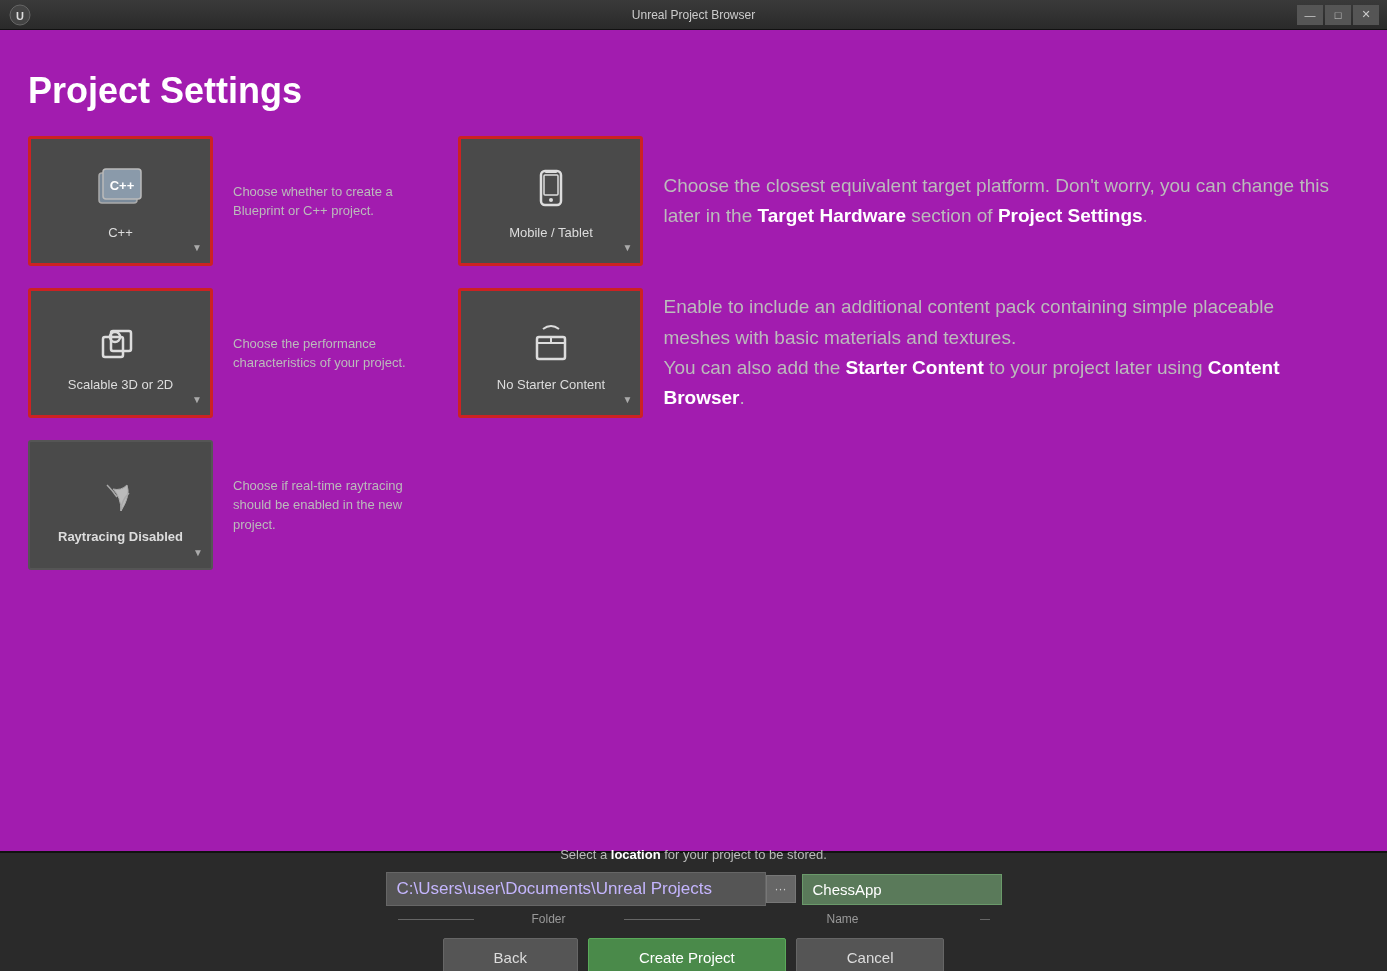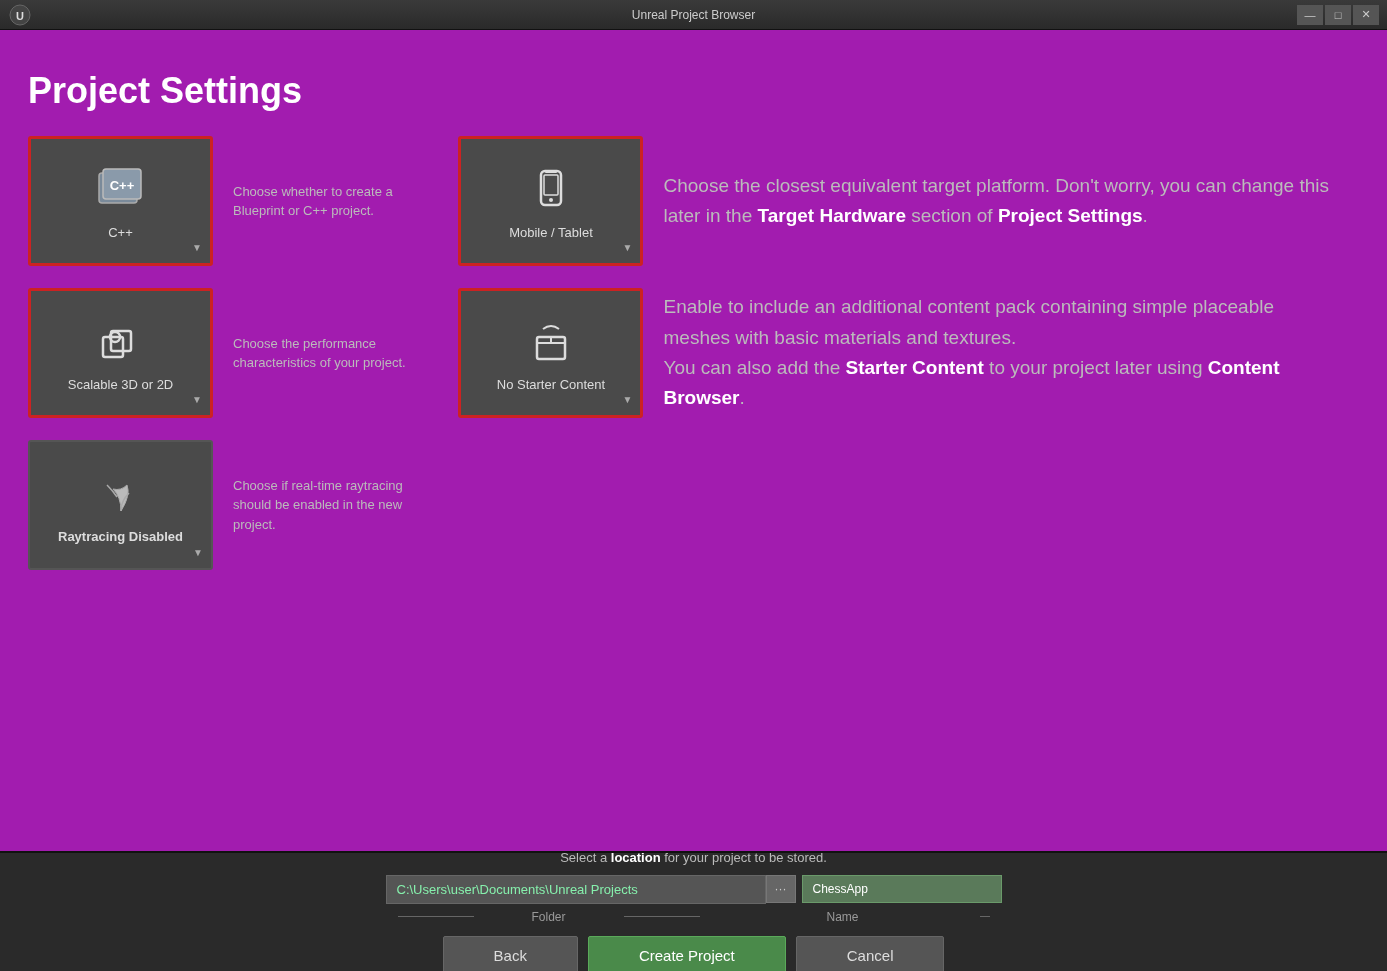--- a/index.html
+++ b/index.html
@@ -152,40 +152,40 @@
 
     .path-row {
       display: flex;
       align-items: center;
       gap: 0;
       margin-bottom: 4px;
     }
     .path-input {
       background: #555;
       border: 1px solid #666;
-      color: #86efac;
+      color: #c4b5fd;
       padding: 6px 10px;
-      font-size: 13px;
+      font-size: 17px;
       width: 380px;
       outline: none;
     }
     .path-dots-btn {
       background: #666;
       border: 1px solid #777;
       color: #ccc;
       padding: 6px 8px;
       font-size: 12px;
       cursor: pointer;
     }
     .name-input {
       background: #5a7a5a;
       border: 1px solid #6a9a6a;
       color: #fff;
       padding: 6px 10px;
-      font-size: 12px;
+      font-size: 15px;
       width: 200px;
       outline: none;
       margin-left: 6px;
     }
 
     .field-labels {
       display: flex;
       align-items: center;
       font-size: 12px;
       color: #999;

